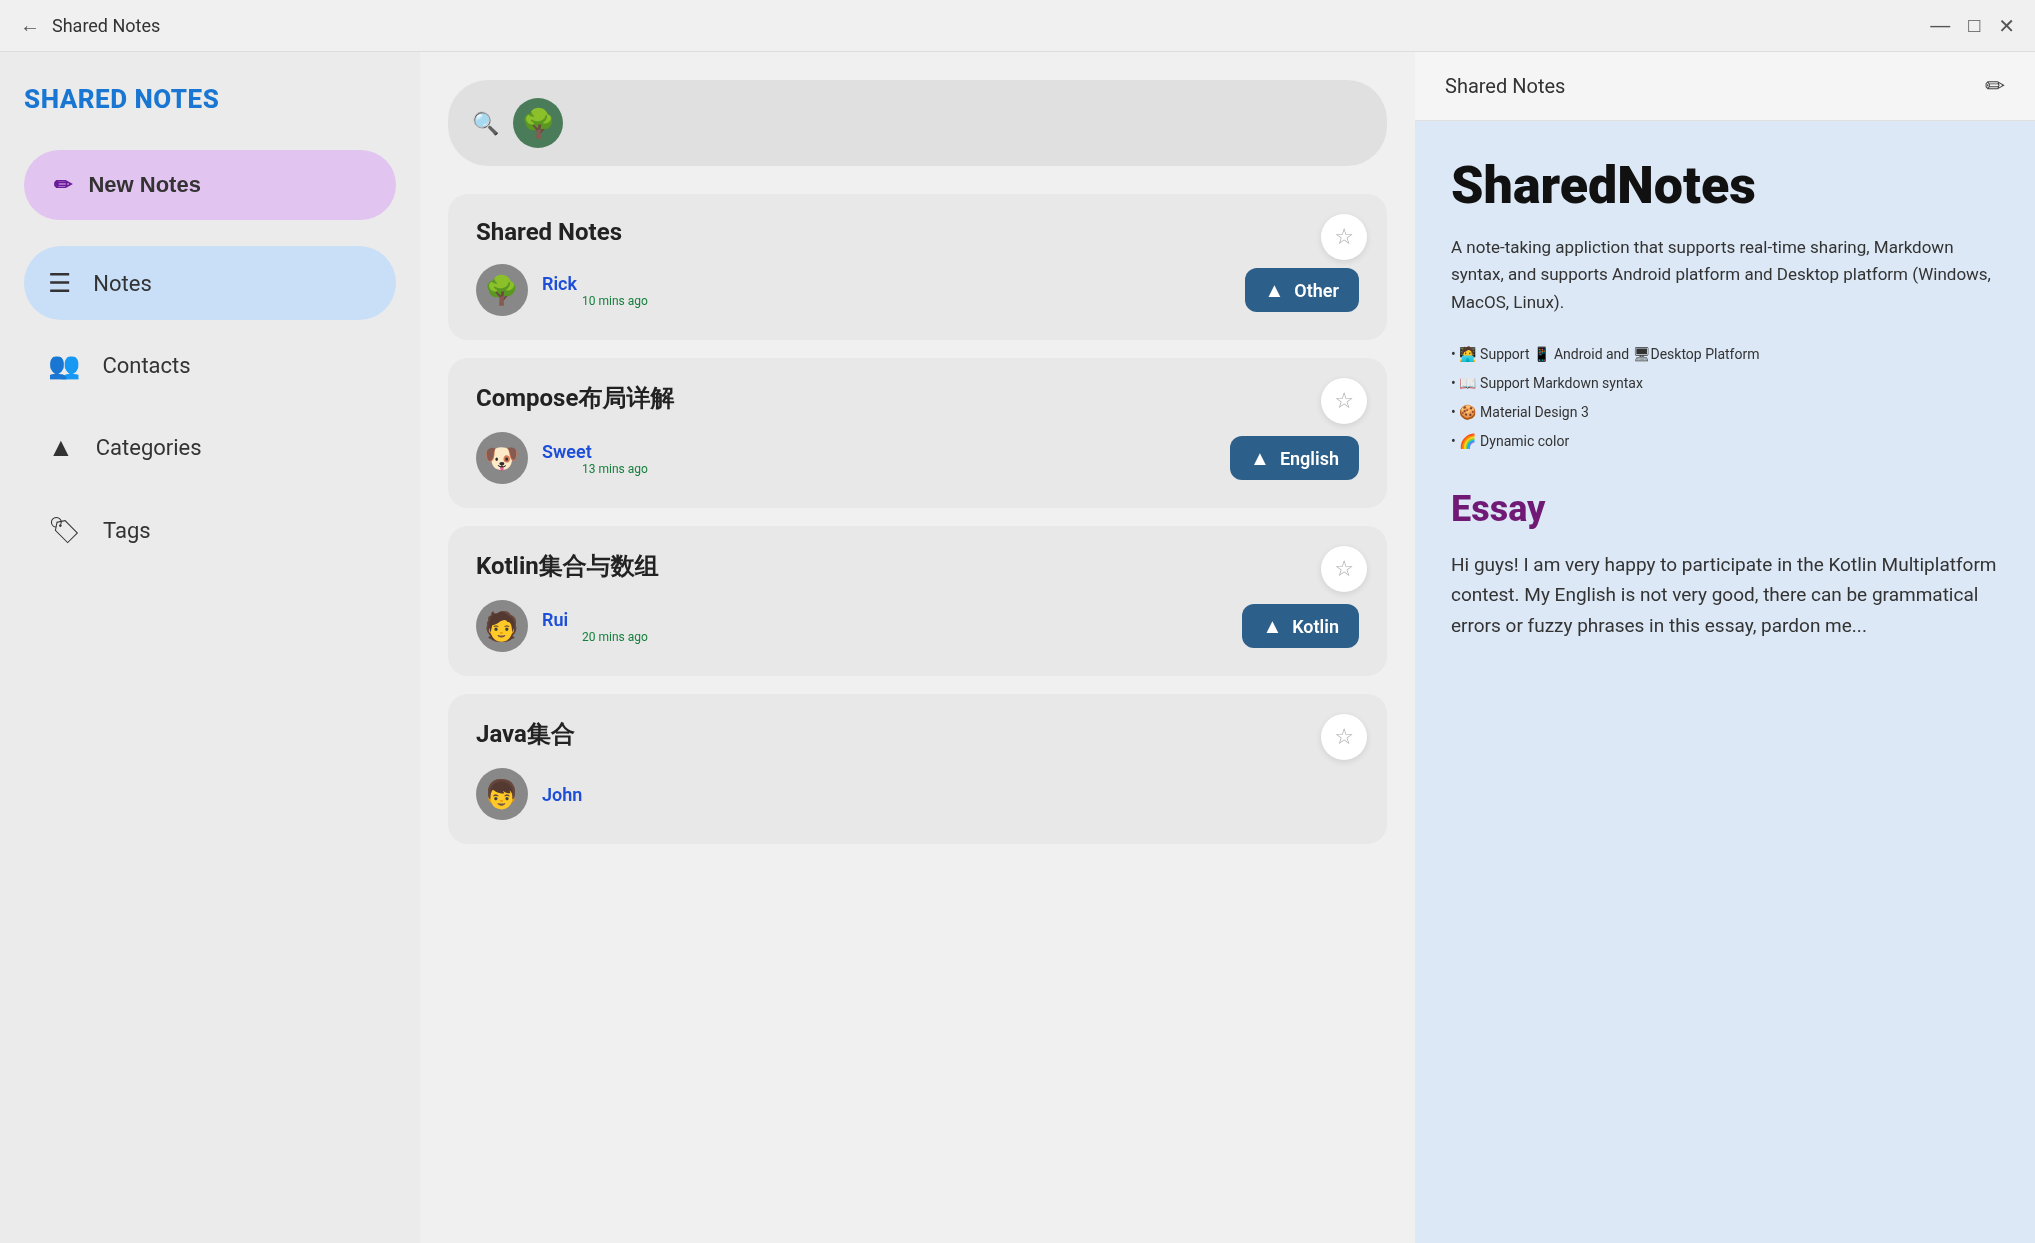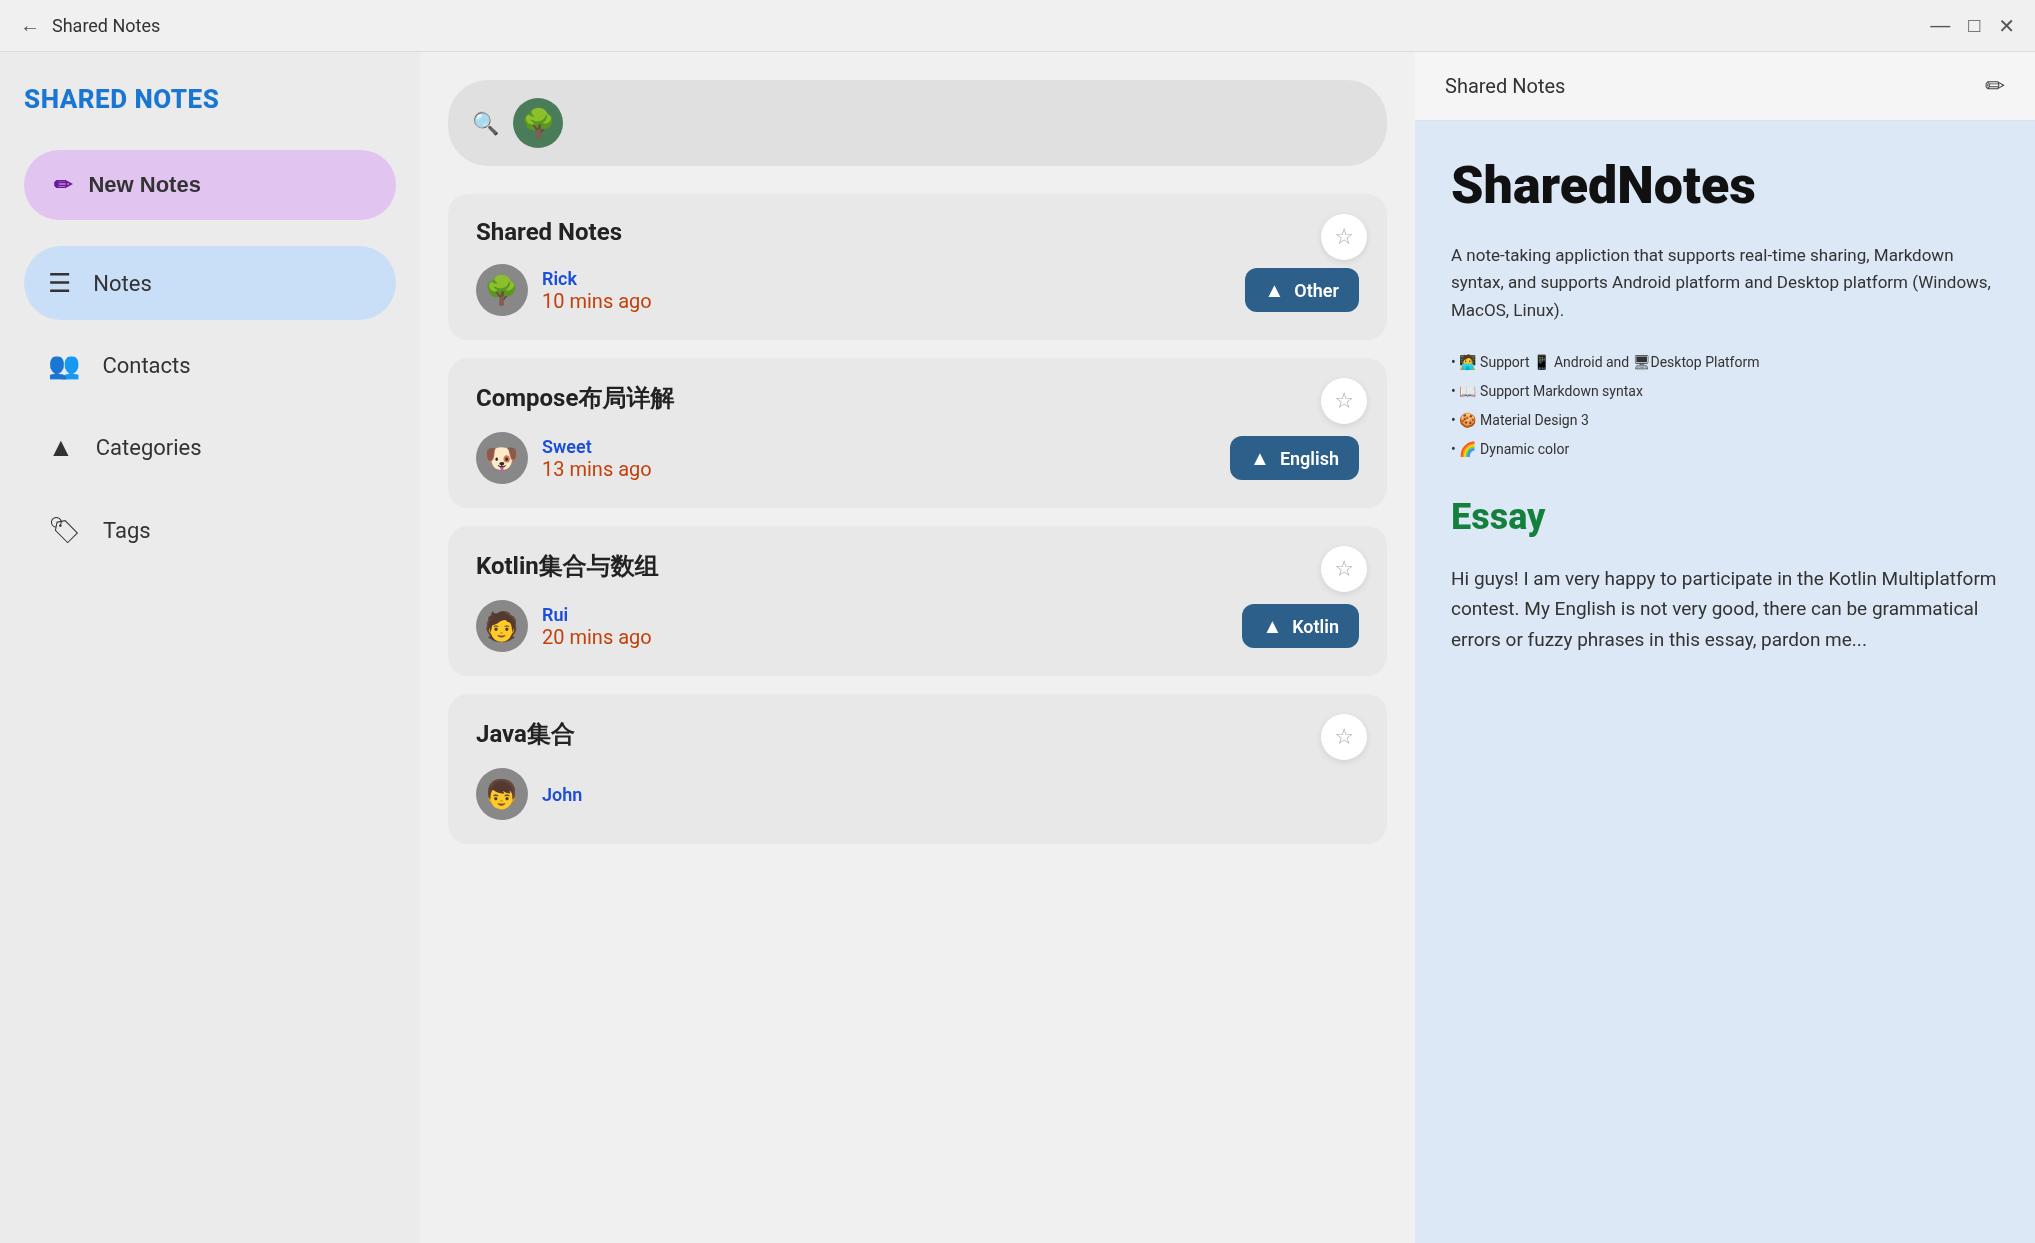--- a/index.html
+++ b/index.html
@@ -191,22 +191,23 @@
       justify-content: center;
       font-size: 28px;
       overflow: hidden;
     }
     .author-info .name {
       font-size: 18px;
       font-weight: 600;
       color: #1d4ed8;
     }
     .author-info .time {
-      font-size: 20px;
-      color: #c2410c;
+      font-size: 12px;
+      color: #15803d;
+      margin-left: 40px;
     }
     .category-badge {
       background: #2c5f8a;
       color: white;
       border-radius: 12px;
       padding: 10px 20px;
       display: flex;
       align-items: center;
       gap: 10px;
       font-size: 18px;
@@ -266,21 +267,21 @@
       margin: 0;
       padding: 36px 36px;
       flex: 1;
       overflow-y: auto;
       border-radius: 0;
     }
     .detail-app-title {
       font-size: 52px;
       font-weight: 900;
       color: #111;
-      margin-bottom: 28px;
+      margin-bottom: 20px;
       line-height: 1.1;
     }
     .detail-description {
       font-size: 17px;
       color: #333;
       line-height: 1.6;
       margin-bottom: 28px;
     }
     .detail-features {
       list-style: none;
@@ -288,22 +289,22 @@
     }
     .detail-features li {
       font-size: 14px;
       color: #333;
       margin-bottom: 8px;
       line-height: 1.5;
     }
     .detail-essay-title {
       font-size: 36px;
       font-weight: 800;
-      color: #15803d;
-      margin-bottom: 26px;
+      color: #701a75;
+      margin-bottom: 20px;
     }
     .detail-essay-text {
       font-size: 19px;
       color: #333;
       line-height: 1.6;
     }
   </style>
 </head>
 <body>
 

